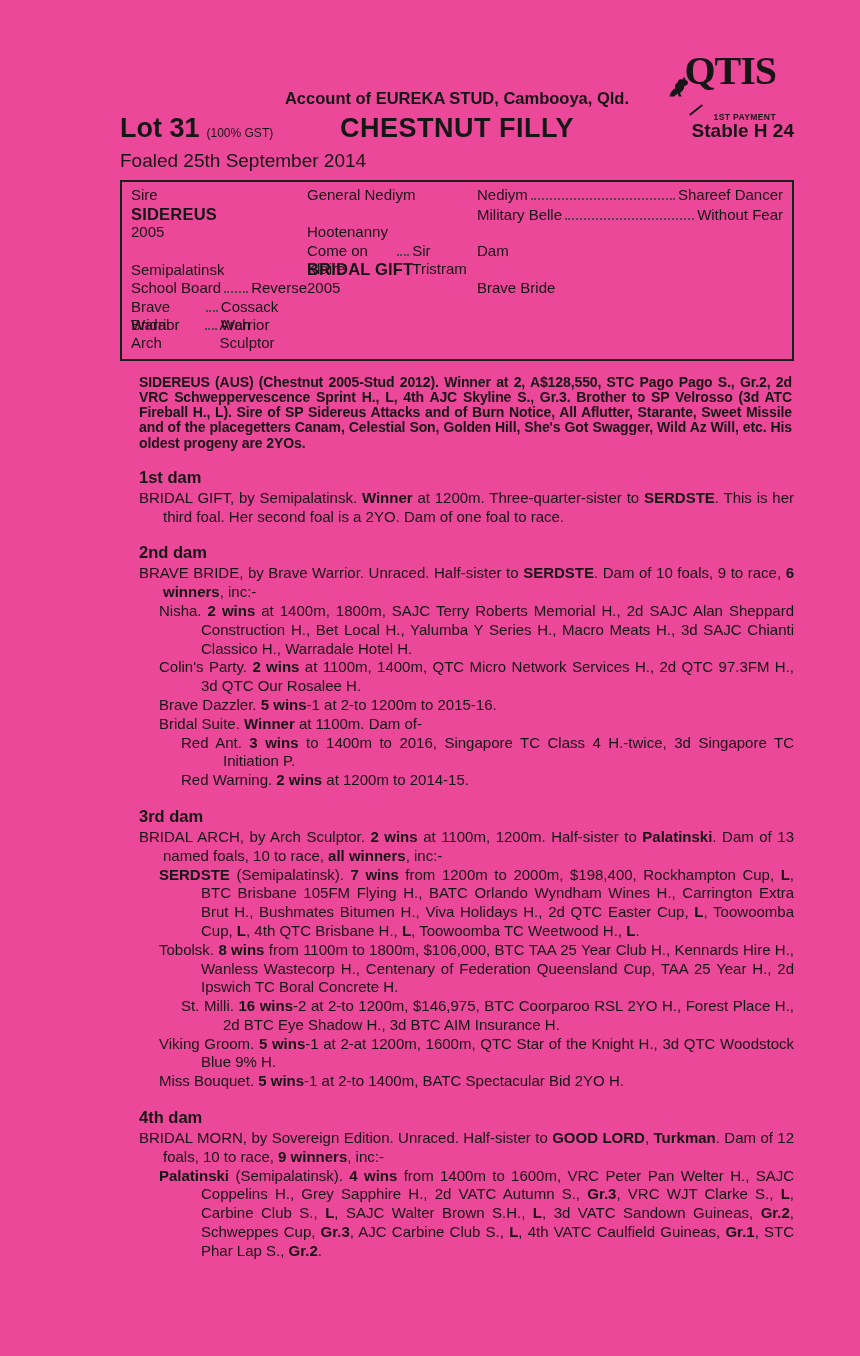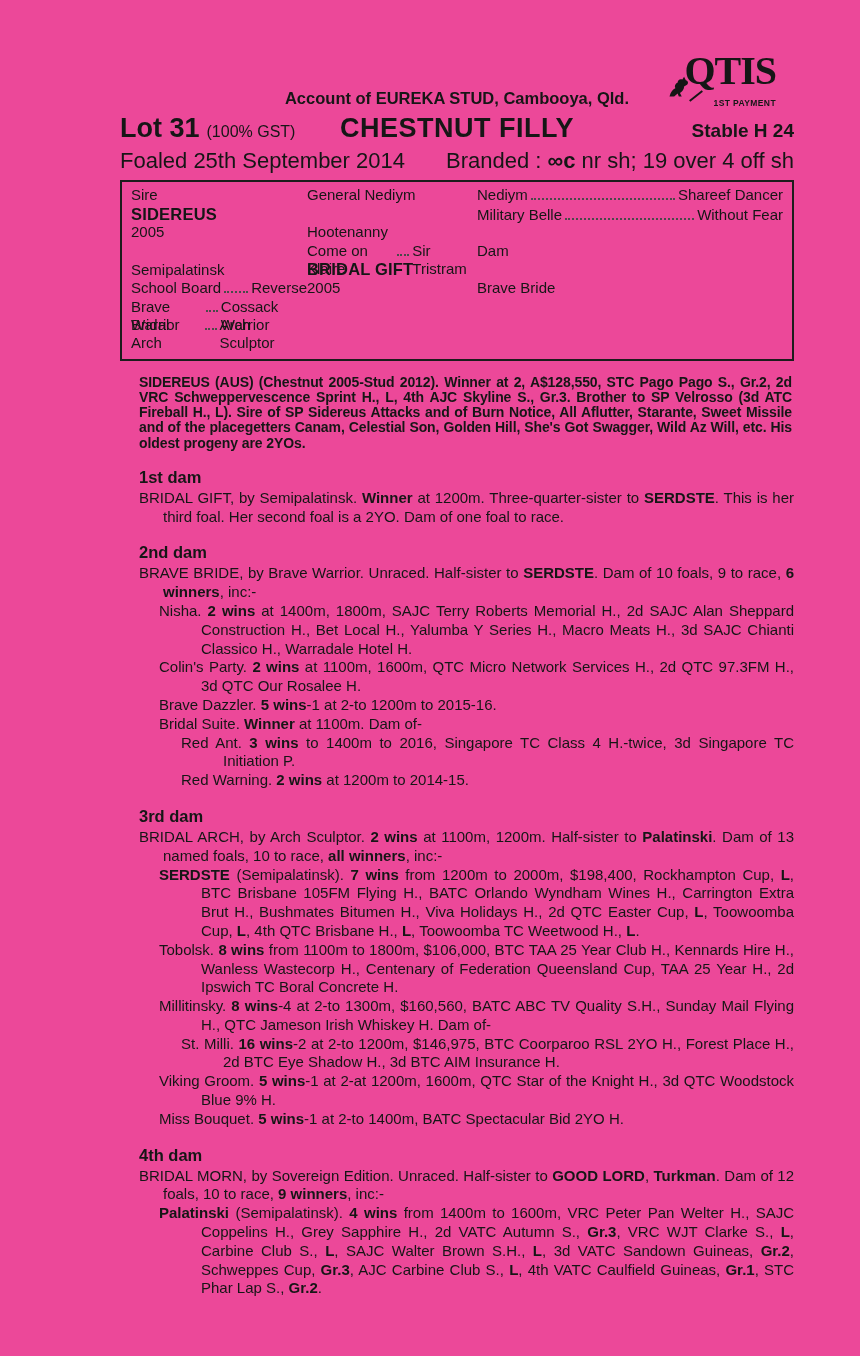--- a/index.html
+++ b/index.html
@@ -8,39 +8,39 @@
     background:#ec4899;color:#161616;
     font-family:"Liberation Sans", sans-serif;overflow:hidden;
   }
   
   .logo{position:absolute;top:54px;right:84px;width:118px;text-align:right;}
   .logo-text{
     font-family:"Liberation Serif", serif;font-weight:700;font-size:40px;
     line-height:0.85;letter-spacing:-1px;display:inline-block;
   }
   .logo-horse{position:absolute;left:8px;top:18px;width:28px;height:28px;}
-  .logo-sub-row{position:relative;margin-top:4px;height:12px;}
+  .logo-sub-row{position:relative;margin-top:18px;height:12px;}
   .logo-slash{
     position:absolute;right:72px;top:3px;width:16px;height:2px;
     background:#161616;transform:rotate(-38deg);
   }
   .logo-sub{font-size:8.5px;font-weight:700;letter-spacing:0.4px;}
   
   .content{position:absolute;left:120px;top:88px;width:674px;}
   .account{text-align:center;font-weight:700;font-size:16.5px;line-height:20px;}
   .lot-row{position:relative;display:flex;justify-content:space-between;align-items:baseline;margin-top:5px;height:34px;}
   .lot-left{display:flex;align-items:baseline;}
   .lot-num{font-size:27px;font-weight:700;line-height:30px;}
-  .gst{font-size:16px;margin-left:7px;}
+  .gst{font-size:12px;margin-left:7px;}
   .lot-title{
     position:absolute;left:0;right:0;top:0;text-align:center;
     font-size:27px;font-weight:700;line-height:30px;letter-spacing:0.5px;
   }
   .stable{font-size:19px;font-weight:700;}
-  .foaled-row{display:flex;justify-content:space-between;margin-top:4px;font-size:22px;line-height:20px;}
+  .foaled-row{display:flex;justify-content:space-between;margin-top:4px;font-size:19px;line-height:20px;}
   
   .ped-table{
     margin-top:9px;border:2px solid #1c1c1c;padding:4px 9px 24px 9px;
     display:grid;grid-template-columns:176px 170px 1fr;grid-auto-rows:18.6px;
     font-size:15px;align-items:baseline;
   }
   .c1,.c2{line-height:18px;}
   .c1.bold{font-weight:700;font-size:16.5px;letter-spacing:0.2px;}
   .lead{display:flex;align-items:baseline;line-height:18px;}
   .lead .dots{flex:1;border-bottom:2px dotted #4a4a4a;margin:0 3px 3px 3px;min-width:12px;}
@@ -83,21 +83,20 @@
       <span class="lot-title">CHESTNUT FILLY</span>
       <span class="lot-left">
         <span class="lot-num">Lot 31</span>
         <span class="gst">(100% GST)</span>
       </span>
       <span class="stable">Stable H 24</span>
     </div>
 
     <div class="foaled-row">
       <span>Foaled 25th September 2014</span>
-      <span><span>Branded : </span><span class="b">∞c</span><span> nr sh; 19 over 4 off sh</span></span>
     </div>
 
     <div class="ped-table">
         <div class="c1">Sire</div>
         <div class="c2">General Nediym</div>
         <div class="lead">
           <span>Nediym</span>
           <span class="dots"></span>
           <span>Shareef Dancer</span>
         </div>
@@ -149,34 +148,33 @@
         <div class="sec-h">1st dam</div>
         <div>
             <div class="p main"><span>BRIDAL GIFT, by Semipalatinsk. </span><span class="b">Winner</span><span> at 1200m. Three-quarter-sister to </span><span class="b">SERDSTE</span><span>. This is her third foal. Her second foal is a 2YO. Dam of one foal to race.</span></div>
           </div>
       </div>
       <div class="sec">
         <div class="sec-h">2nd dam</div>
         <div>
             <div class="p main"><span>BRAVE BRIDE, by Brave Warrior. Unraced. Half-sister to </span><span class="b">SERDSTE</span><span>. Dam of 10 foals, 9 to race, </span><span class="b">6 winners</span><span>, inc:-</span></div>
             <div class="p entry"><span>Nisha. </span><span class="b">2 wins</span><span> at 1400m, 1800m, SAJC Terry Roberts Memorial H., 2d SAJC Alan Sheppard Construction H., Bet Local H., Yalumba Y Series H., Macro Meats H., 3d SAJC Chianti Classico H., Warradale Hotel H.</span></div>
-            <div class="p entry"><span>Colin's Party. </span><span class="b">2 wins</span><span> at 1100m, 1600m, QTC Micro Network Services H., 2d QTC 97.3FM H., 3d QTC Our Rosalee H.</span></div>
+            <div class="p entry"><span>Colin's Party. </span><span class="b">2 wins</span><span> at 1100m, 1400m, QTC Micro Network Services H., 2d QTC 97.3FM H., 3d QTC Our Rosalee H.</span></div>
             <div class="p entry"><span>Brave Dazzler. </span><span class="b">5 wins</span><span>-1 at 2-to 1200m to 2015-16.</span></div>
             <div class="p entry"><span>Bridal Suite. </span><span class="b">Winner</span><span> at 1100m. Dam of-</span></div>
             <div class="p sub"><span>Red Ant. </span><span class="b">3 wins</span><span> to 1400m to 2016, Singapore TC Class 4 H.-twice, 3d Singapore TC Initiation P.</span></div>
             <div class="p sub"><span>Red Warning. </span><span class="b">2 wins</span><span> at 1200m to 2014-15.</span></div>
           </div>
       </div>
       <div class="sec">
         <div class="sec-h">3rd dam</div>
         <div>
             <div class="p main"><span>BRIDAL ARCH, by Arch Sculptor. </span><span class="b">2 wins</span><span> at 1100m, 1200m. Half-sister to </span><span class="b">Palatinski</span><span>. Dam of 13 named foals, 10 to race, </span><span class="b">all winners</span><span>, inc:-</span></div>
             <div class="p entry"><span class="b">SERDSTE</span><span> (Semipalatinsk). </span><span class="b">7 wins</span><span> from 1200m to 2000m, $198,400, Rockhampton Cup, </span><span class="b">L</span><span>, BTC Brisbane 105FM Flying H., BATC Orlando Wyndham Wines H., Carrington Extra Brut H., Bushmates Bitumen H., Viva Holidays H., 2d QTC Easter Cup, </span><span class="b">L</span><span>, Toowoomba Cup, </span><span class="b">L</span><span>, 4th QTC Brisbane H., </span><span class="b">L</span><span>, Toowoomba TC Weetwood H., </span><span class="b">L</span><span>.</span></div>
             <div class="p entry"><span>Tobolsk. </span><span class="b">8 wins</span><span> from 1100m to 1800m, $106,000, BTC TAA 25 Year Club H., Kennards Hire H., Wanless Wastecorp H., Centenary of Federation Queensland Cup, TAA 25 Year H., 2d Ipswich TC Boral Concrete H.</span></div>
-            <div class="p entry"><span>Millitinsky. </span><span class="b">8 wins</span><span>-4 at 2-to 1300m, $160,560, BATC ABC TV Quality S.H., Sunday Mail Flying H., QTC Jameson Irish Whiskey H. Dam of-</span></div>
             <div class="p sub"><span>St. Milli. </span><span class="b">16 wins</span><span>-2 at 2-to 1200m, $146,975, BTC Coorparoo RSL 2YO H., Forest Place H., 2d BTC Eye Shadow H., 3d BTC AIM Insurance H.</span></div>
             <div class="p entry"><span>Viking Groom. </span><span class="b">5 wins</span><span>-1 at 2-at 1200m, 1600m, QTC Star of the Knight H., 3d QTC Woodstock Blue 9% H.</span></div>
             <div class="p entry"><span>Miss Bouquet. </span><span class="b">5 wins</span><span>-1 at 2-to 1400m, BATC Spectacular Bid 2YO H.</span></div>
           </div>
       </div>
       <div class="sec">
         <div class="sec-h">4th dam</div>
         <div>
             <div class="p main"><span>BRIDAL MORN, by Sovereign Edition. Unraced. Half-sister to </span><span class="b">GOOD LORD</span><span>, </span><span class="b">Turkman</span><span>. Dam of 12 foals, 10 to race, </span><span class="b">9 winners</span><span>, inc:-</span></div>
             <div class="p entry"><span class="b">Palatinski</span><span> (Semipalatinsk). </span><span class="b">4 wins</span><span> from 1400m to 1600m, VRC Peter Pan Welter H., SAJC Coppelins H., Grey Sapphire H., 2d VATC Autumn S., </span><span class="b">Gr.3</span><span>, VRC WJT Clarke S., </span><span class="b">L</span><span>, Carbine Club S., </span><span class="b">L</span><span>, SAJC Walter Brown S.H., </span><span class="b">L</span><span>, 3d VATC Sandown Guineas, </span><span class="b">Gr.2</span><span>, Schweppes Cup, </span><span class="b">Gr.3</span><span>, AJC Carbine Club S., </span><span class="b">L</span><span>, 4th VATC Caulfield Guineas, </span><span class="b">Gr.1</span><span>, STC Phar Lap S., </span><span class="b">Gr.2</span><span>.</span></div>

